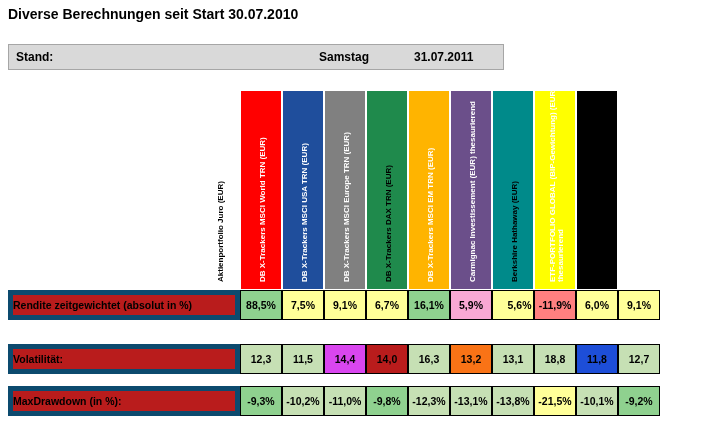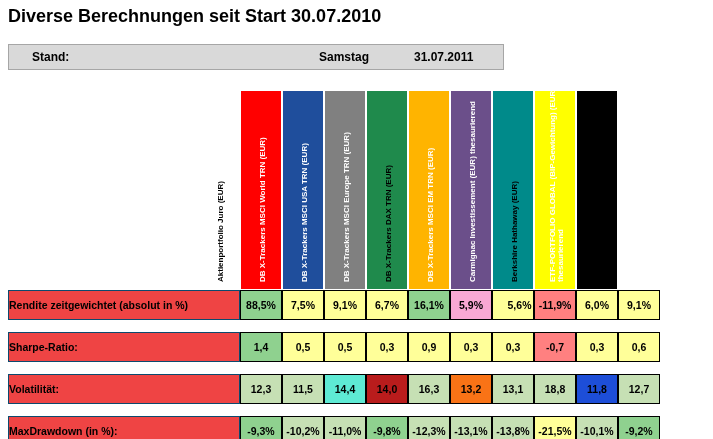--- a/index.html
+++ b/index.html
@@ -18,42 +18,42 @@
     position: relative;
     width: 713px;
     height: 439px;
   }
 
   
   .title {
     position: absolute;
     left: 8px;
     top: 6px;
-    font-size: 18px;
+    font-size: 14px;
     font-weight: bold;
     color: #000000;
     letter-spacing: 0px;
     white-space: nowrap;
     text-align: right;
   }
 
   
   .stand-bar {
     position: absolute;
     left: 8px;
     top: 44px;
     width: 496px;
     height: 26px;
     background: #d9d9d9;
     border: 1px solid #a6a6a6;
     box-sizing: border-box;
   }
   .stand-label {
     position: absolute;
-    left: 23px;
+    left: 7px;
     top: 5px;
     font-size: 12px;
     font-weight: bold;
     color: #000000;
     text-align: right;
   }
   .stand-day {
     position: absolute;
     left: 310px;
     top: 5px;
@@ -116,22 +116,22 @@
     text-align: left;
     padding-left: 3px;
     box-sizing: border-box;
     white-space: pre-line;
   }
 
   
   td.rowlabel {
     width: 232px;
     height: 30px;
-    background: #ef4444;
-    border: 1px solid #0c4a6e;
+    background: #b91c1c;
+    border: 5px solid #0c4a6e;
     font-size: 10.5px;
     font-weight: bold;
     color: #000000;
     padding-left: 4px;
     box-sizing: border-box;
     vertical-align: middle;
   }
   td.cell {
     width: 42px;
     height: 30px;
@@ -208,41 +208,28 @@
           <td class="cell" style="background: rgb(143, 209, 143);">16,1%</td>
           <td class="cell" style="background: #f9a8d4;">5,9%</td>
           <td class="cell" style="background: rgb(255, 255, 153); padding-left: 13px;">5,6%</td>
           <td class="cell" style="background: rgb(255, 128, 128);">-11,9%</td>
           <td class="cell" style="background: rgb(255, 255, 153);">6,0%</td>
           <td class="cell" style="background: rgb(255, 255, 153);">9,1%</td>
         </tr>
         <tr class="gap">
           <td colspan="11"></td>
         </tr>
-        <tr>
-          <td class="rowlabel">Sharpe-Ratio:</td>
-          <td class="cell" style="background: rgb(143, 209, 143);">1,4</td>
-          <td class="cell" style="background: rgb(255, 255, 153);">0,5</td>
-          <td class="cell" style="background: rgb(255, 255, 153);">0,5</td>
-          <td class="cell" style="background: rgb(255, 255, 153);">0,3</td>
-          <td class="cell" style="background: rgb(255, 255, 153);">0,9</td>
-          <td class="cell" style="background: rgb(255, 255, 153);">0,3</td>
-          <td class="cell" style="background: rgb(255, 255, 153);">0,3</td>
-          <td class="cell" style="background: rgb(255, 128, 128);">-0,7</td>
-          <td class="cell" style="background: rgb(255, 255, 153);">0,3</td>
-          <td class="cell" style="background: rgb(255, 255, 153);">0,6</td>
-        </tr>
         <tr class="gap">
           <td colspan="11"></td>
         </tr>
         <tr>
           <td class="rowlabel">Volatilität:</td>
           <td class="cell" style="background: rgb(198, 224, 180);">12,3</td>
           <td class="cell" style="background: rgb(198, 224, 180);">11,5</td>
-          <td class="cell" style="background: #5eead4; text-align: center;">14,4</td>
+          <td class="cell" style="background: #d946ef; text-align: center;">14,4</td>
           <td class="cell" style="background: #b91c1c;">14,0</td>
           <td class="cell" style="background: rgb(198, 224, 180);">16,3</td>
           <td class="cell" style="background: #f97316;">13,2</td>
           <td class="cell" style="background: rgb(198, 224, 180);">13,1</td>
           <td class="cell" style="background: rgb(198, 224, 180);">18,8</td>
           <td class="cell" style="background: #1d4ed8;">11,8</td>
           <td class="cell" style="background: rgb(198, 224, 180);">12,7</td>
         </tr>
         <tr class="gap">
           <td colspan="11"></td>

